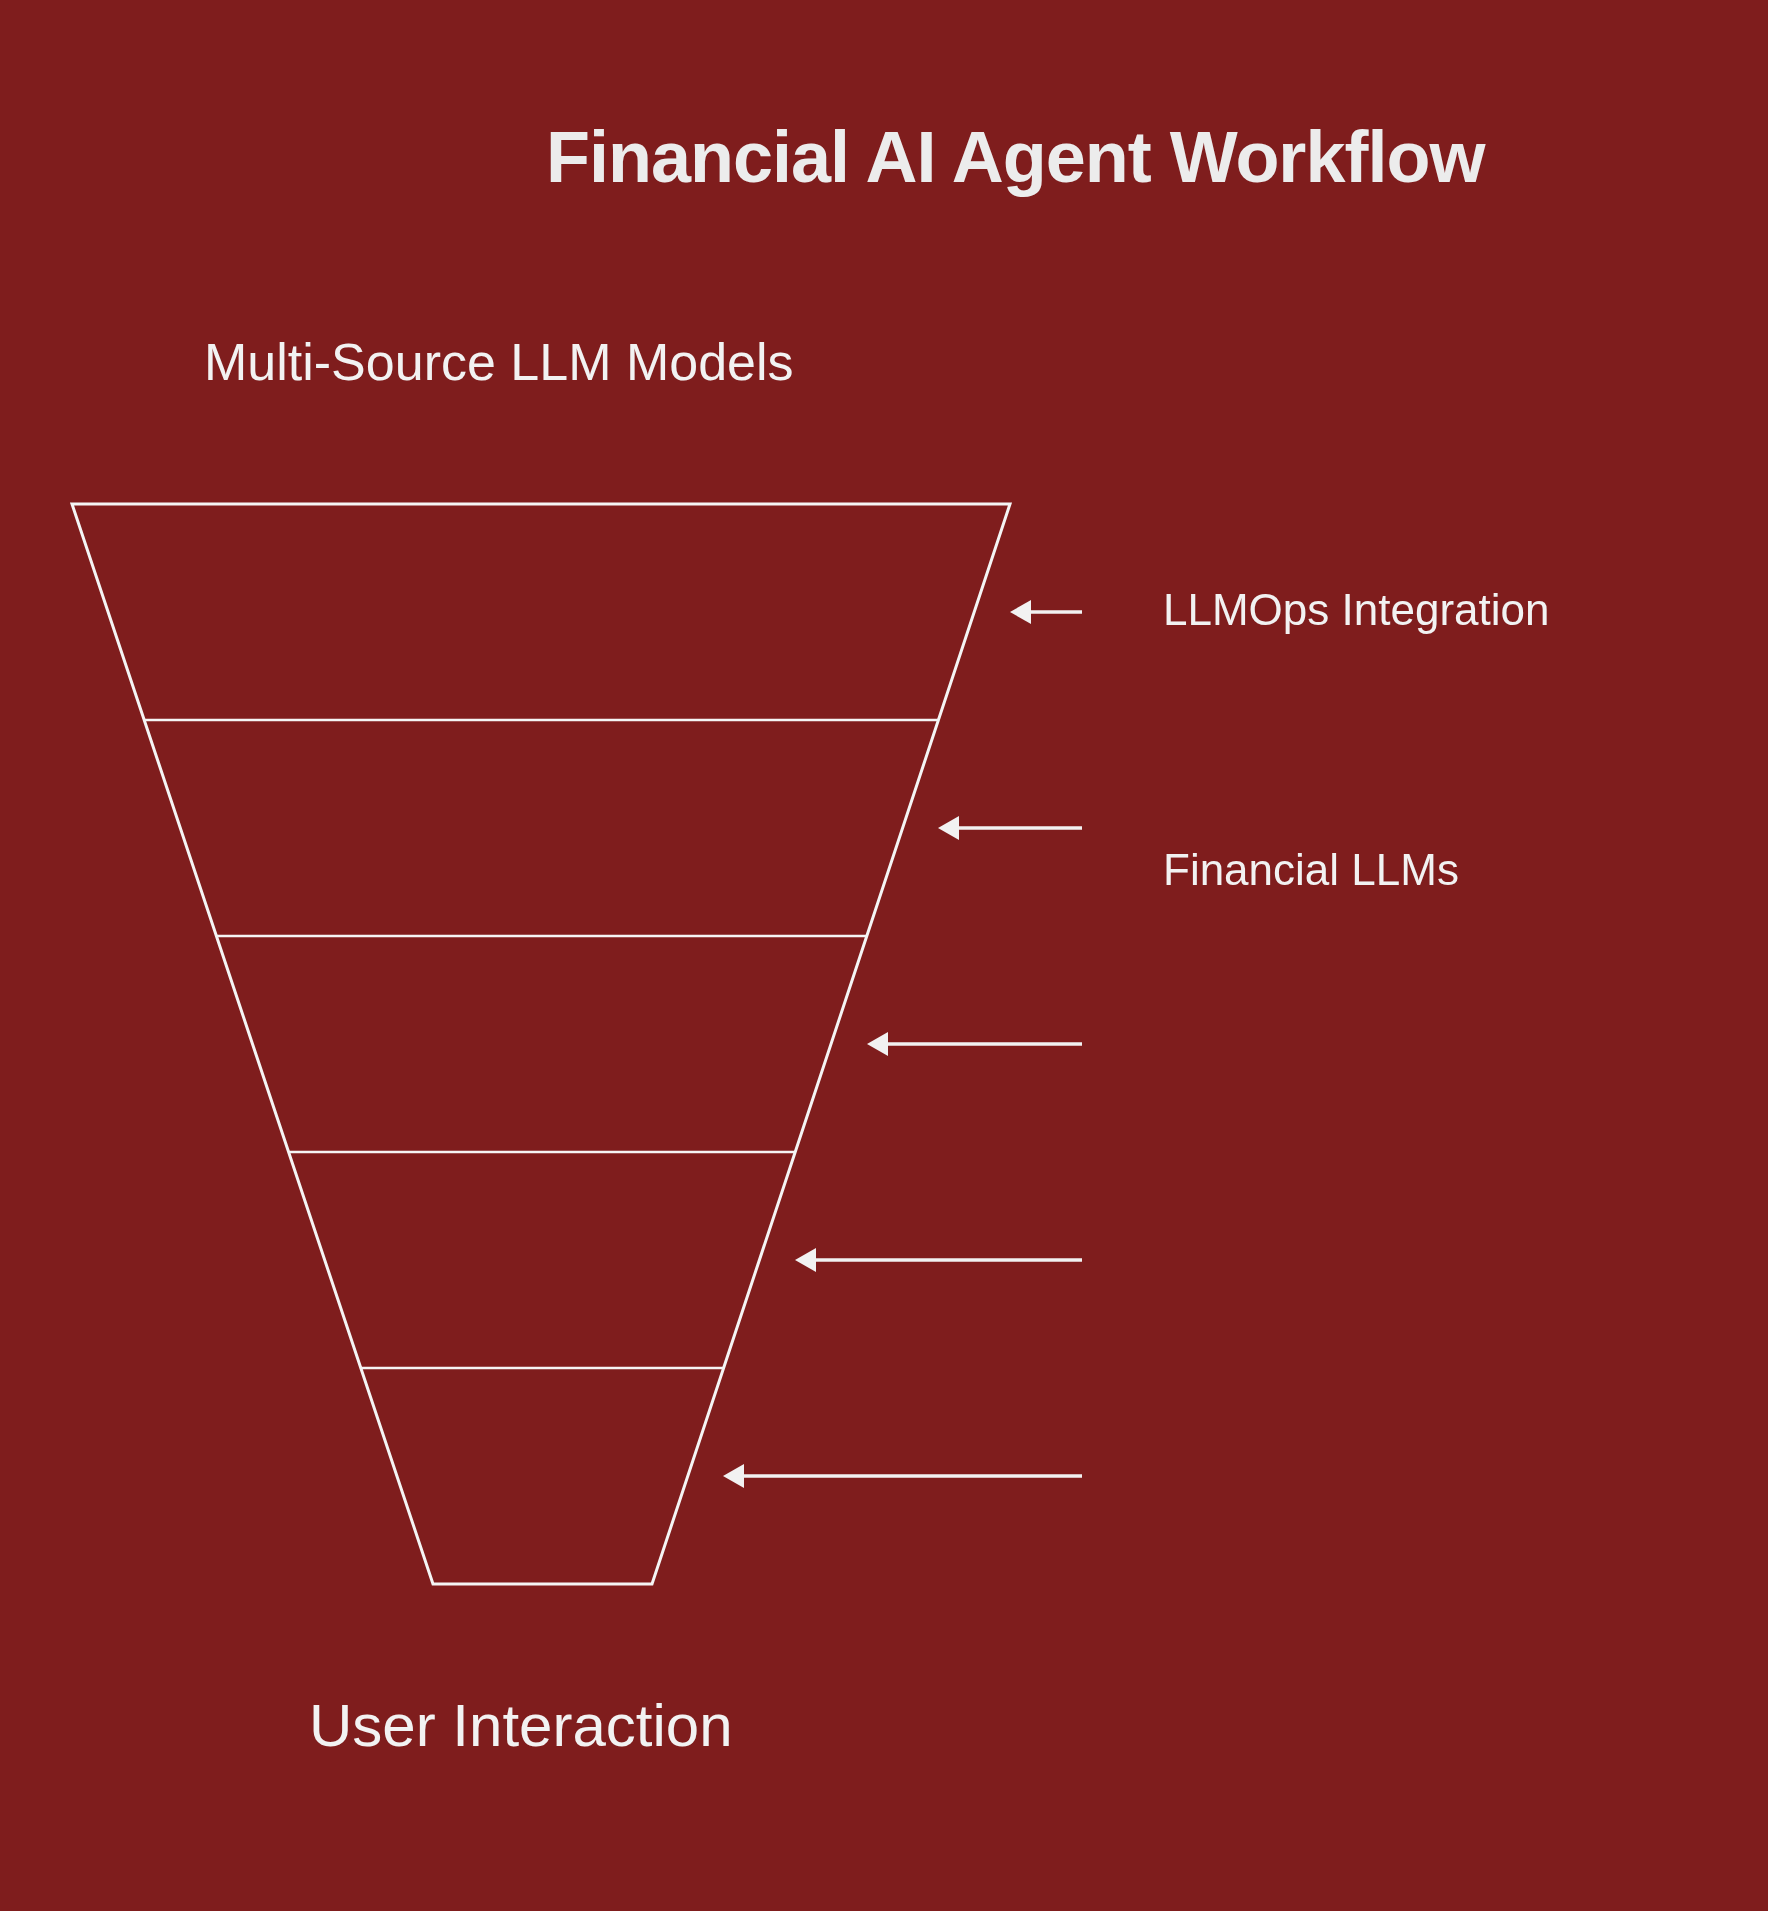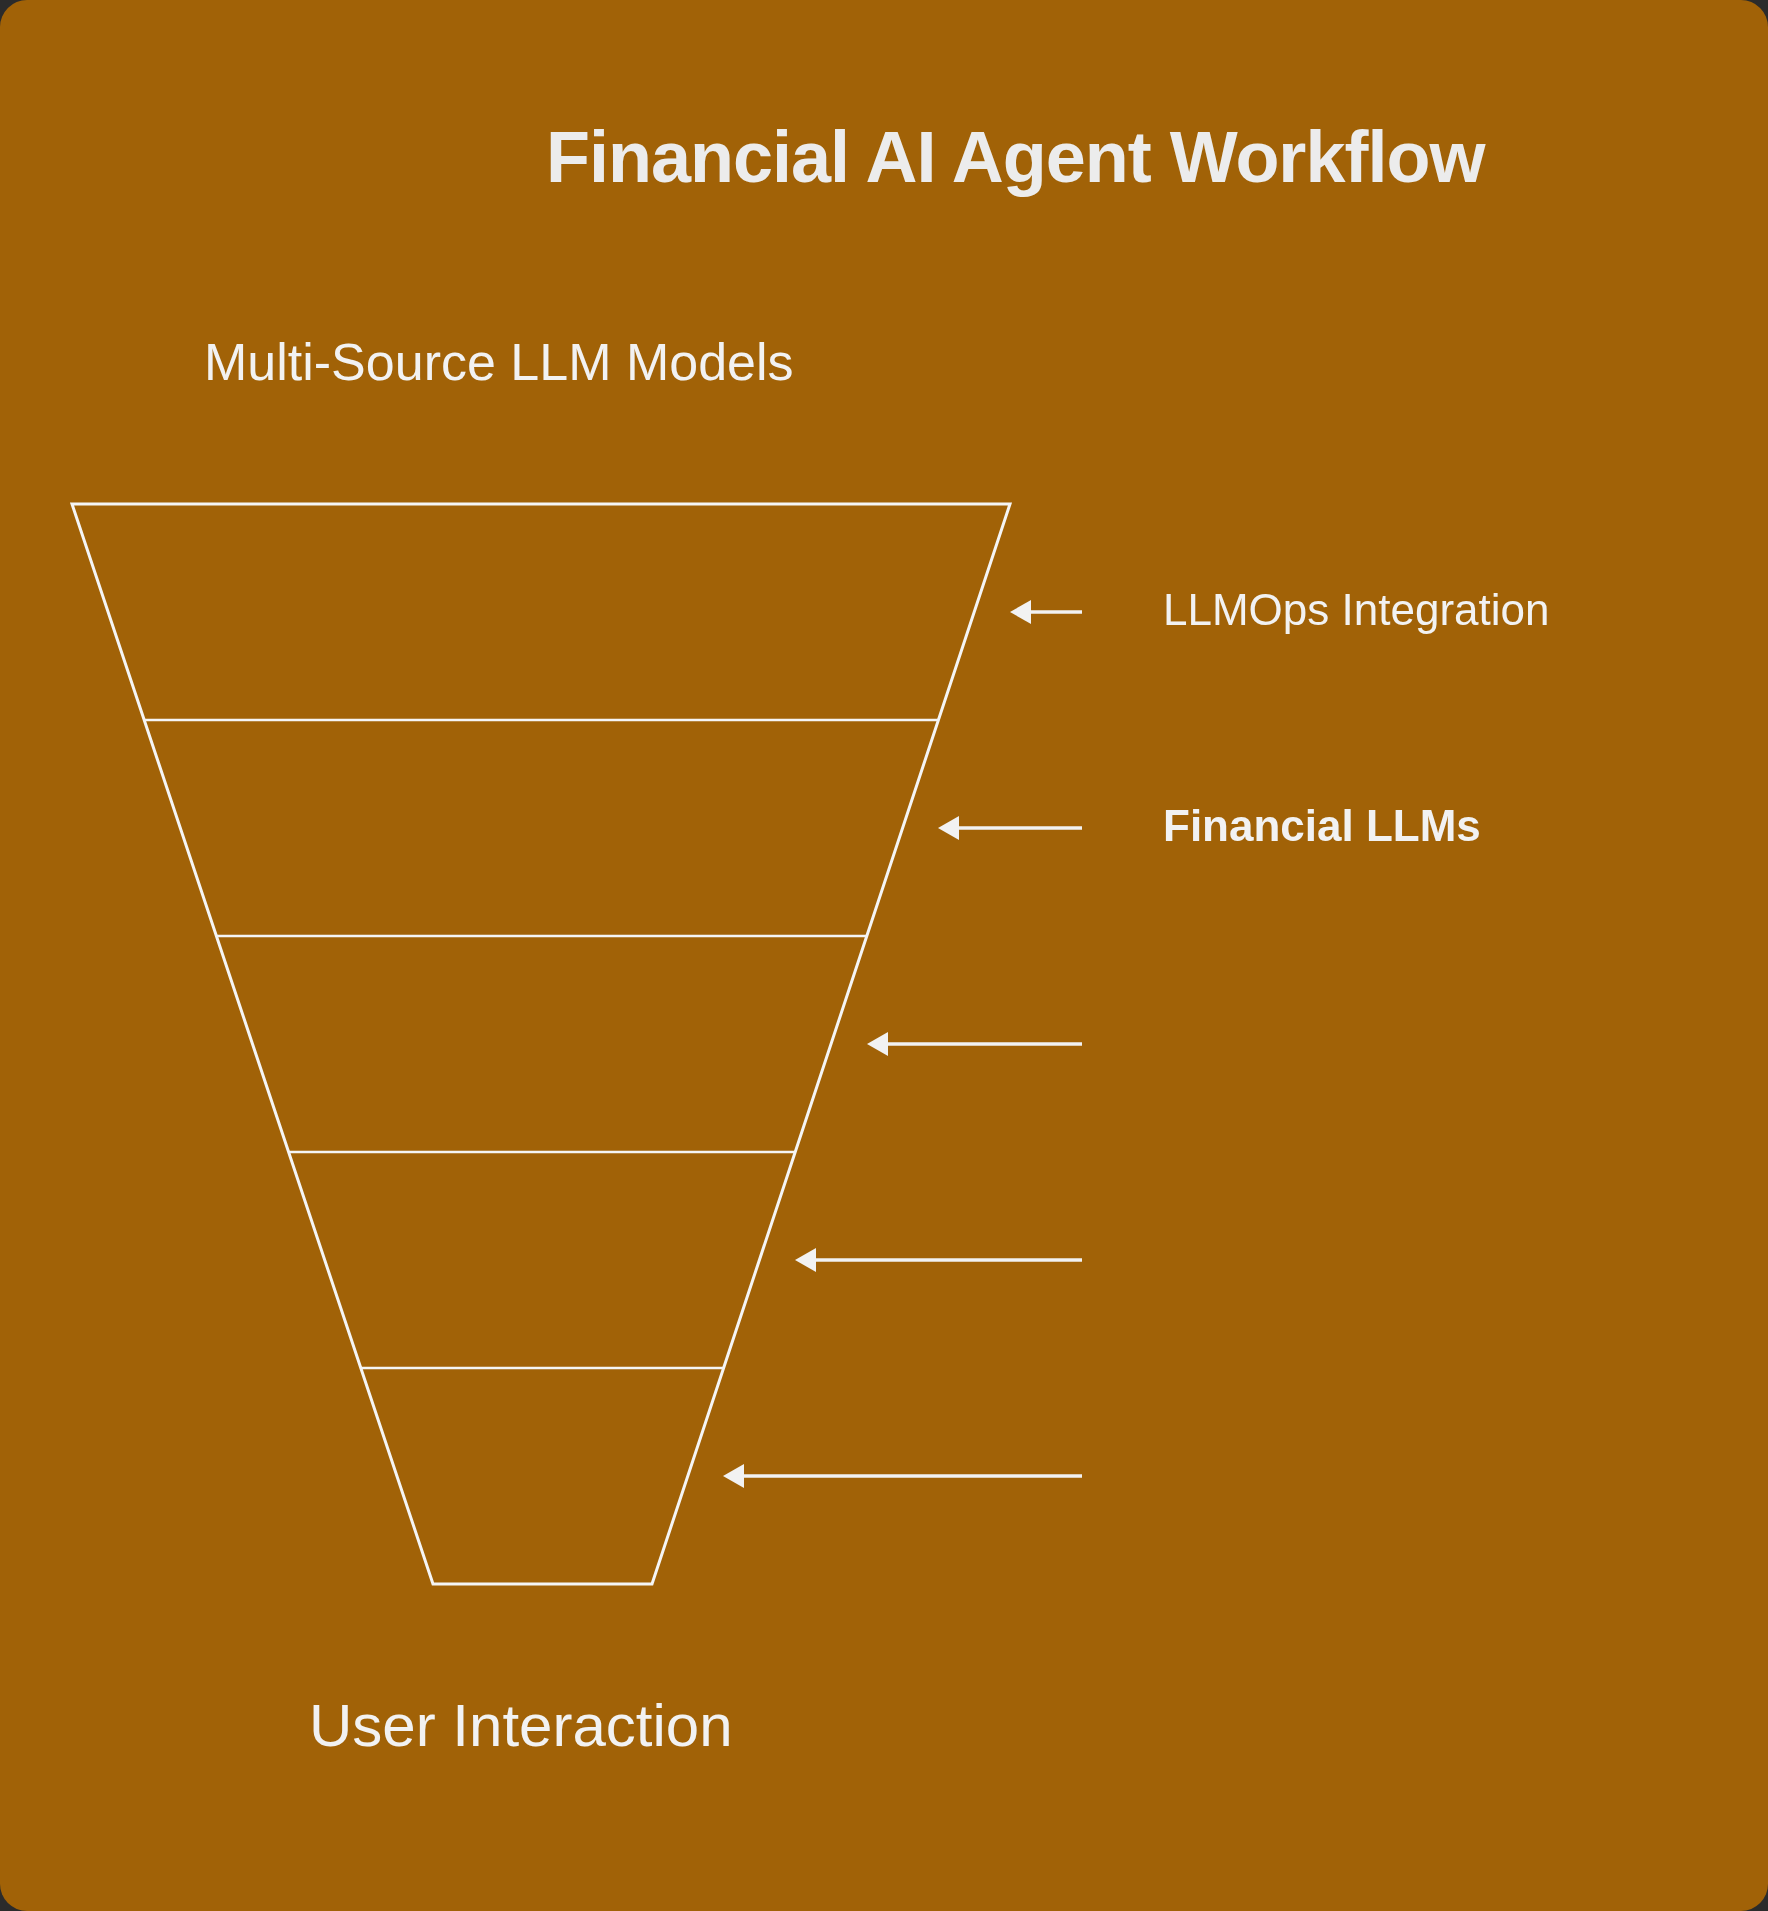--- a/index.html
+++ b/index.html
@@ -4,24 +4,23 @@
 <style>
   html, body {
     margin: 0;
     padding: 0;
     background: #2b2b2b;
   }
   .canvas {
     position: relative;
     width: 1768px;
     height: 1911px;
-    background: #a16207;
+    background: #7f1d1d;
     overflow: hidden;
     font-family: "Liberation Sans", "DejaVu Sans", sans-serif;
-    border-radius: 27px;
   }
   .layer-svg {
     position: absolute;
     left: 0;
     top: 0;
   }
   .txt {
     position: absolute;
     color: #f0f0f0;
     white-space: nowrap;
@@ -49,21 +48,21 @@
     font-size: 60px;
     color: #f2f2f2;
   }
   .stage-label {
     left: 1163px;
     transform: translateY(-54%);
     font-size: 44px;
     color: #f2f2f2;
   }
   .stage-label.s0 { top: 612px; }
-  .stage-label.s1 { top: 828px; font-weight: bold; }
+  .stage-label.s1 { top: 872px; }
   .stage-label.s2 { top: 1044px; }
   .stage-label.s3 { top: 1260px; }
   .stage-label.s4 { top: 1476px; }
 </style>
 </head>
 <body>
 
 <div class="canvas">
 
   <svg class="layer-svg" width="1768" height="1911" viewBox="0 0 1768 1911">

